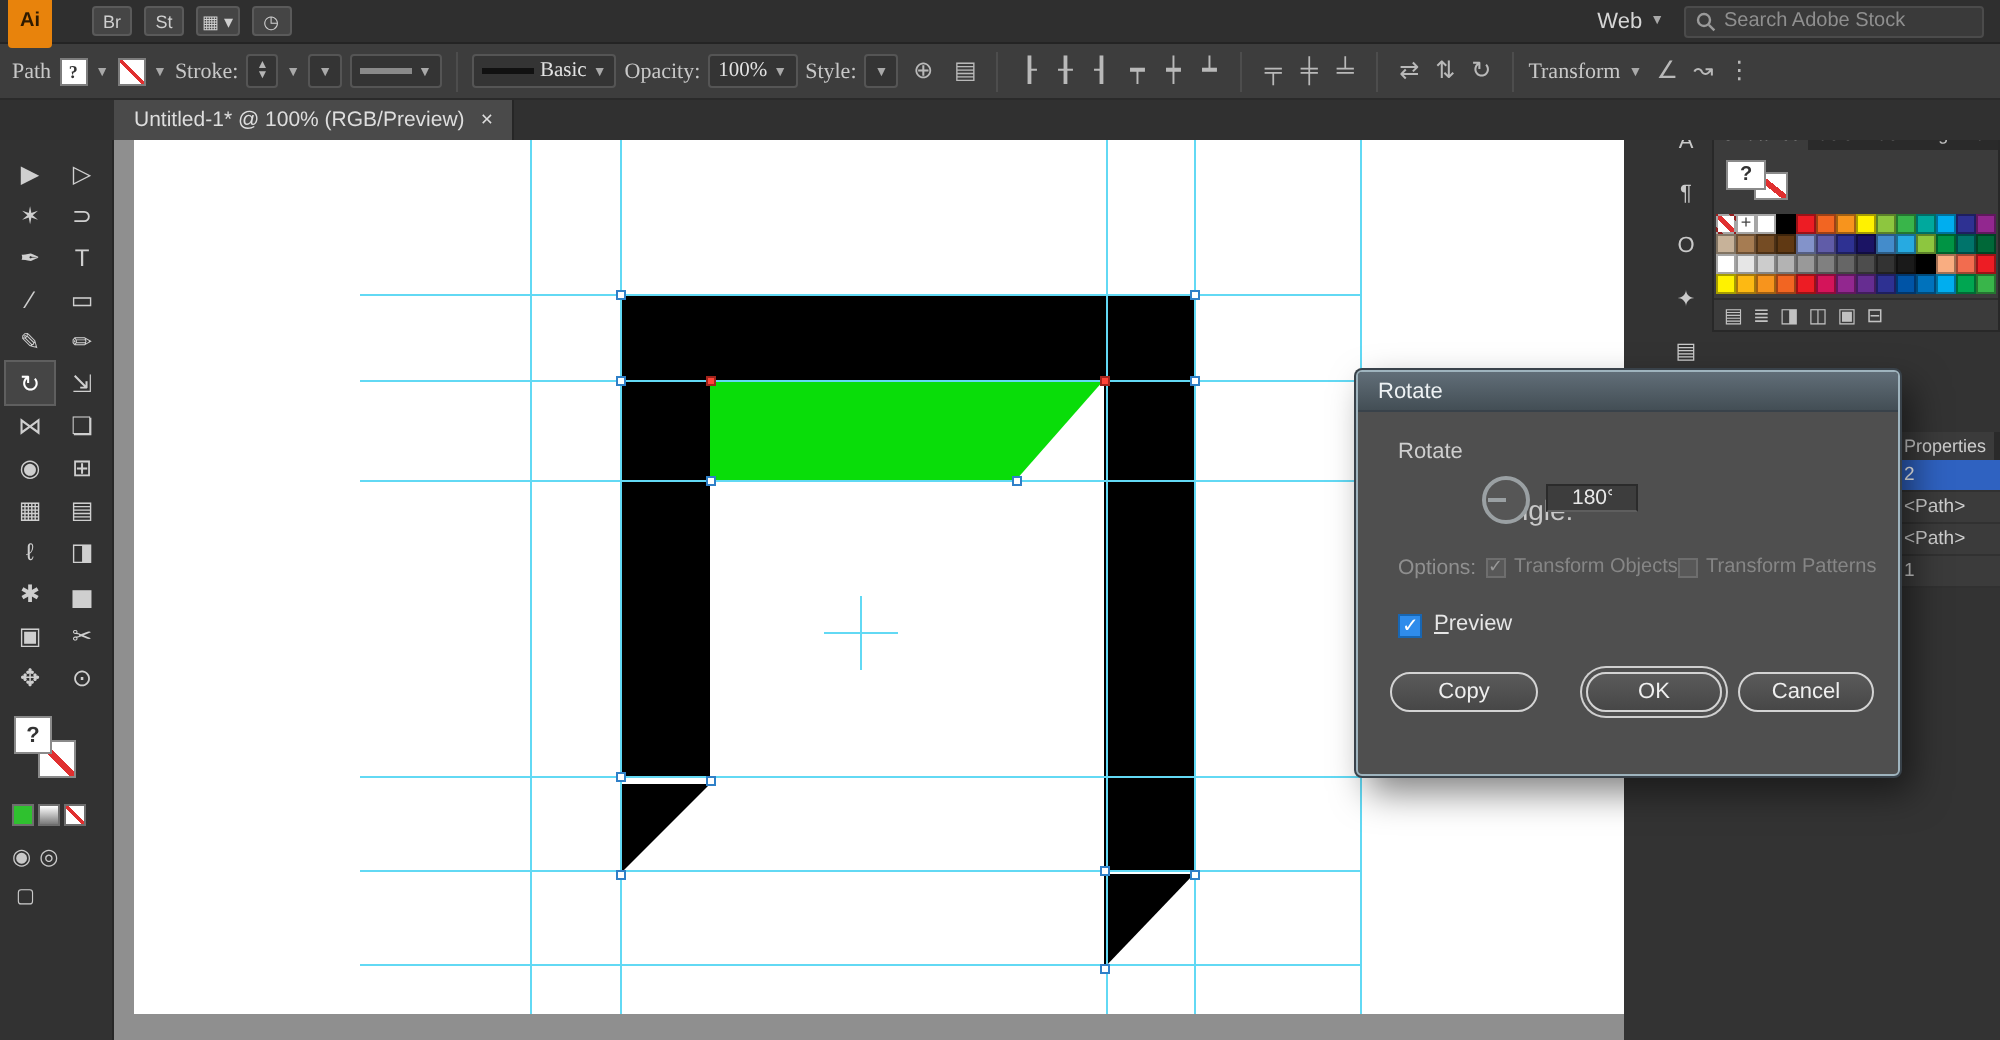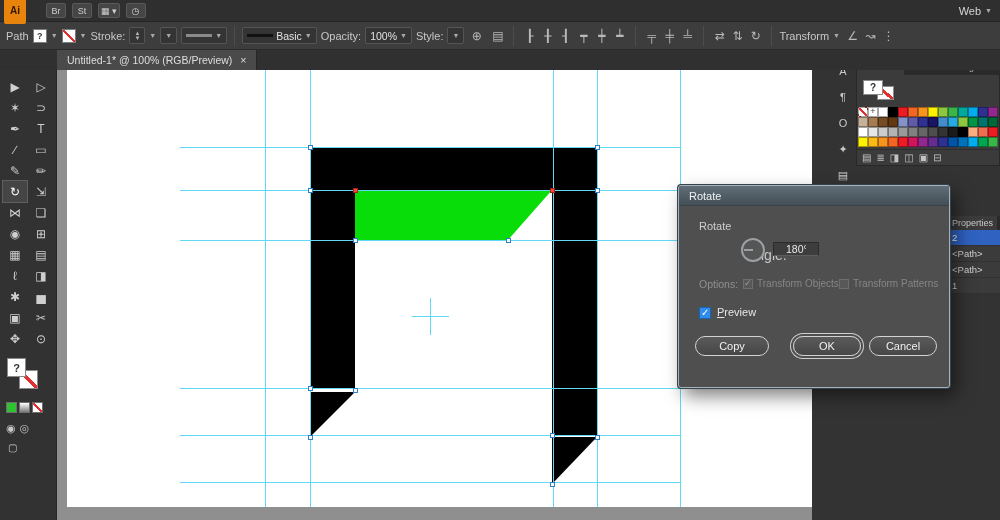--- a/index.html
+++ b/index.html
@@ -13,21 +13,21 @@
   .menu-item { padding:0 8px; font-size:11px; color:#d6d6d6; line-height:21px; cursor:default; }
   .mb-quick { display:flex; gap:6px; margin-left:14px; align-items:center; }
   .mb-badge { min-width:20px; height:15px; padding:0 2px; background:#454545; border:1px solid #5a5a5a; border-radius:2px; font-size:9px; color:#cfcfcf; display:flex; align-items:center; justify-content:center; }
   .mb-right { margin-left:auto; display:flex; align-items:center; gap:10px; padding-right:8px; }
   .workspace { font-size:11px; color:#d6d6d6; display:flex; gap:4px; align-items:center; }
   .dd-arrow { font-size:7px; color:#a9a9a9; }
   .search-box { width:150px; height:16px; background:#3a3a3a; border:1px solid #4b4b4b; border-radius:2px; display:flex; align-items:center; gap:4px; padding:0 5px; }
   .search-box span { font-size:10px; color:#8f8f8f; white-space:nowrap; }
 
   
-  .controlbar { position:absolute; left:0; top:22px; width:1000px; height:28px; background:#3d3d3d; border-bottom:1px solid #2a2a2a; display:flex; align-items:center; gap:4px; padding:0 6px; z-index:19; overflow:hidden; }
+  .controlbar { position:absolute; left:0; top:22px; width:1000px; height:28px; background:#3d3d3d; border-bottom:1px solid #2a2a2a; display:flex; align-items:center; gap:4px; padding:0 6px; z-index:19; overflow:hidden;font-family:Liberation Serif, serif; }
   .cb-label { font-size:11px; color:#c8c8c8; white-space:nowrap; }
   .cb-swatch { width:14px; height:14px; background:#fff; border:1px solid #7d7d7d; position:relative; display:flex; align-items:center; justify-content:center; font-size:9px; font-weight:bold; color:#333; }
   .slash { background:linear-gradient(to top right, #fff 44%, #e03030 44%, #e03030 56%, #fff 56%); }
   .cb-field { height:17px; background:#343434; border:1px solid #555; border-radius:2px; display:flex; align-items:center; gap:3px; padding:3px 4px; font-size:10.5px; color:#e2e2e2; }
   .stepper-arrows { display:flex; flex-direction:column; font-size:6px; line-height:5px; color:#b5b5b5; }
   .cb-sep { width:1px; height:20px; background:#2c2c2c; border-right:1px solid #4d4d4d; margin:0 3px; }
   .cb-icon { width:17px; height:17px; display:flex; align-items:center; justify-content:center; color:#b9b9b9; font-size:12px; }
   .cb-cluster { display:flex; gap:1px; }
   .line-chip { width:26px; height:3px; background:#111; }
   .line-chip.gray { background:#8a8a8a; }
@@ -131,20 +131,27 @@
 
     <span class="mb-badge">Br</span>
         <span class="mb-badge">St</span>
         <span class="mb-badge">▦ ▾</span>
         <span class="mb-badge">◷</span>
       </div>
     <div class="mb-right">
       <div class="workspace">
         <span>Web</span>
         <span class="dd-arrow">▼</span>
+      </div>
+      <div class="search-box">
+        <svg width="10" height="10" viewBox="0 0 10 10">
+            <circle cx="4" cy="4" r="3" fill="none" stroke="#9a9a9a" stroke-width="1.2"></circle>
+            <line x1="6.4" y1="6.4" x2="9.2" y2="9.2" stroke="#9a9a9a" stroke-width="1.2"></line>
+          </svg>
+        <span>Search Adobe Stock</span>
       </div>
     </div>
   </div>
 
   <div class="controlbar">
     <span class="cb-label">Path</span>
     <span class="cb-swatch">?</span>
     <span class="dd-arrow">▼</span>
     <span class="cb-swatch slash"></span>
     <span class="dd-arrow">▼</span>

